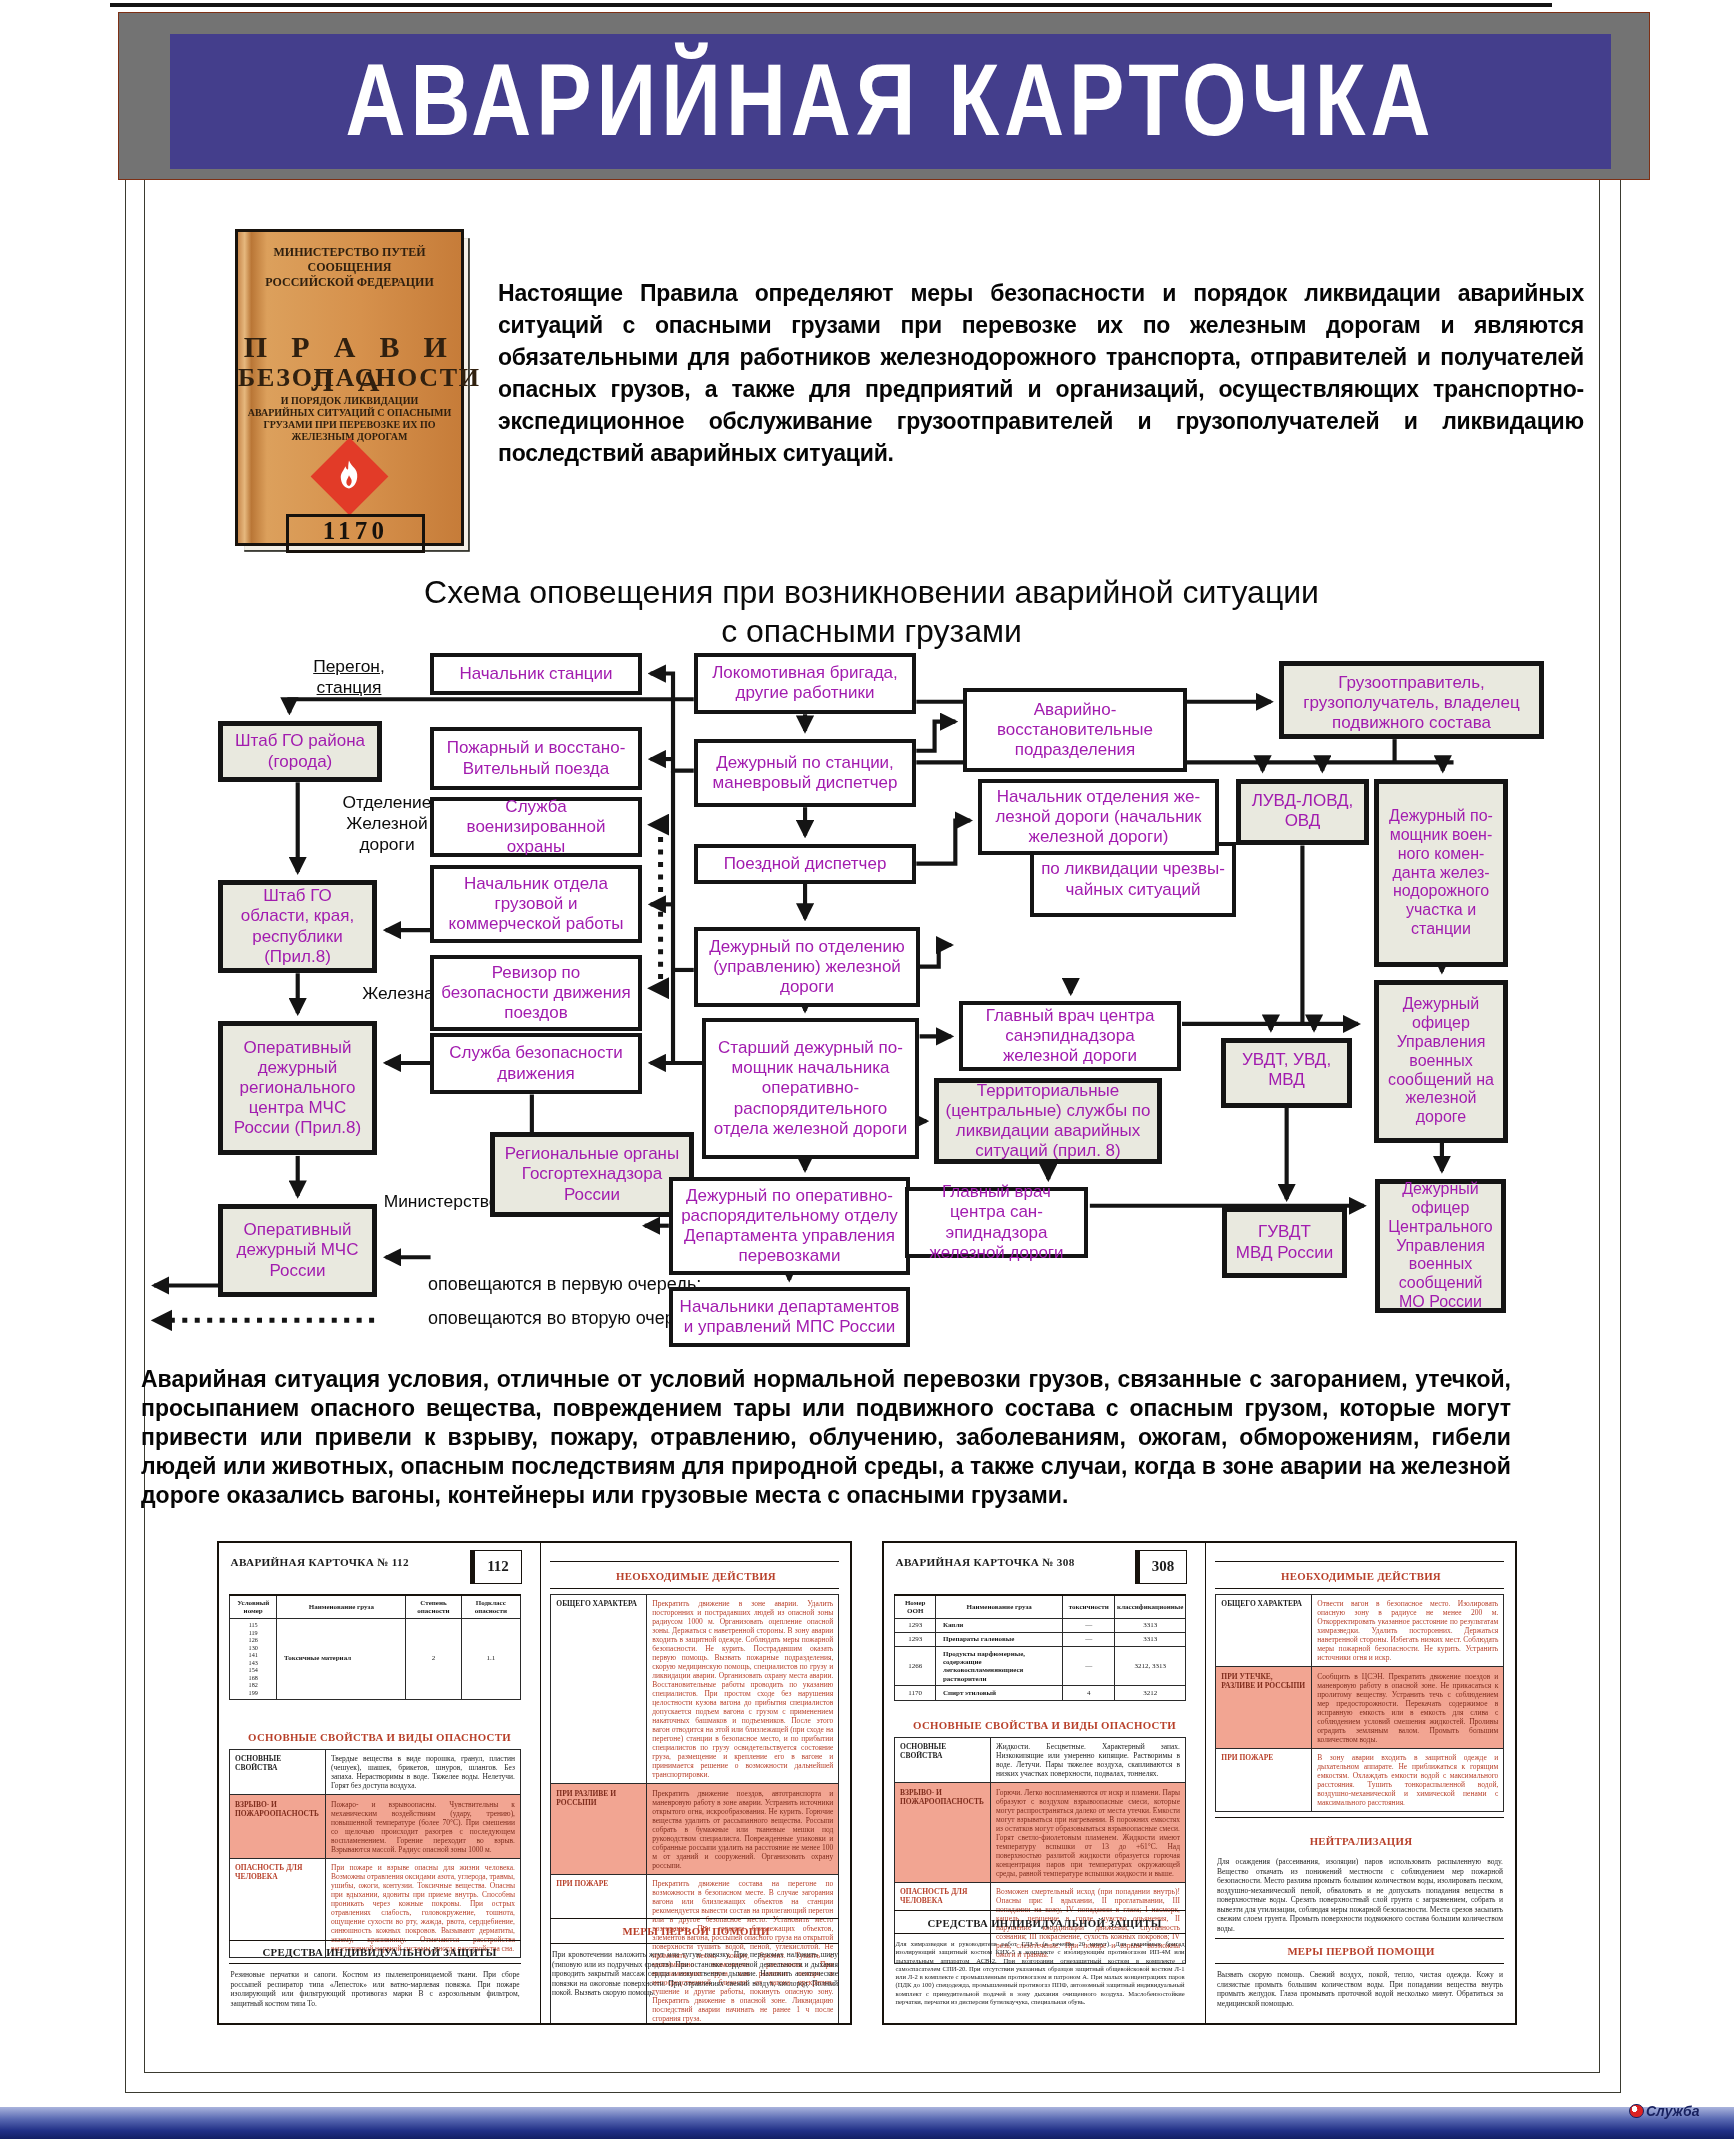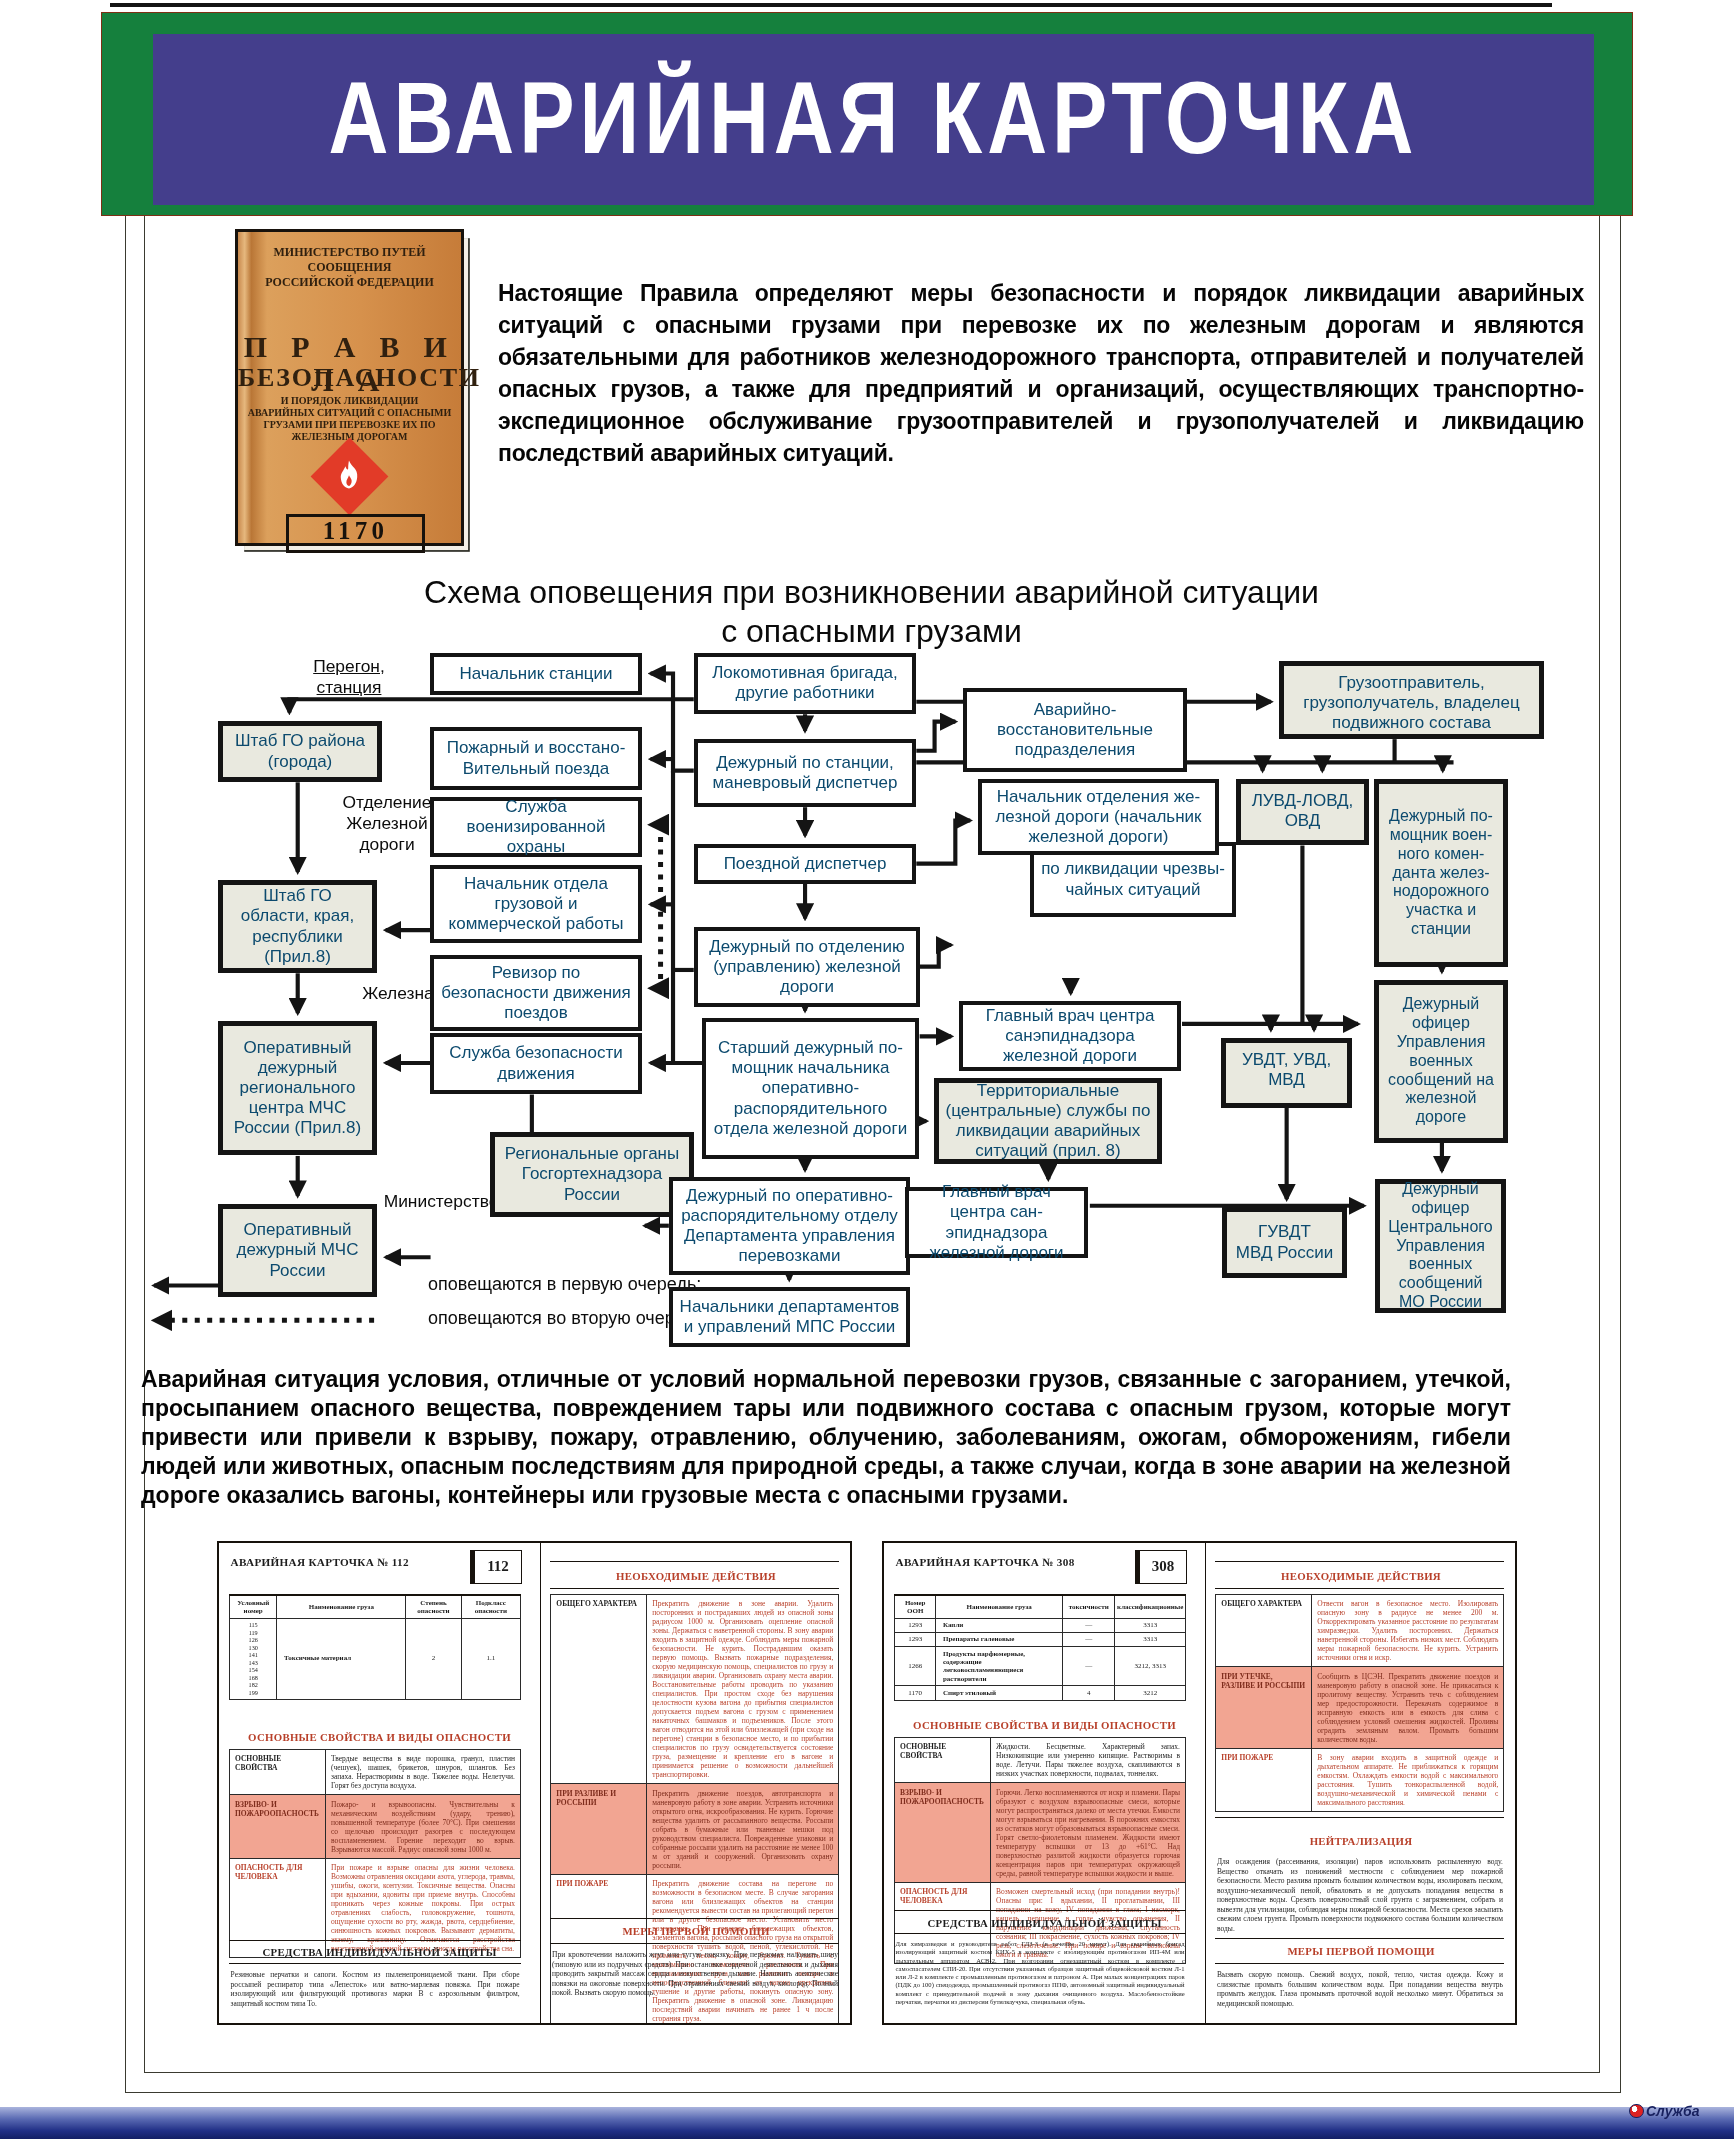--- a/index.html
+++ b/index.html
@@ -6,21 +6,21 @@
   body{
     width:1734px;height:2140px;position:relative;background:#ffffff;
     font-family:"Liberation Sans",sans-serif;color:#111;overflow:hidden;
   }
   .abs{position:absolute;box-sizing:border-box;}
 
   
   .top-line{left:110px;top:3.3px;width:1442px;height:4.2px;background:#141414;}
 
   
-  .header{left:101px;top:11.6px;width:1532px;height:204px;background:#15803d;border:1.7px solid #7d2f14;z-index:6;}
+  .header{left:118px;top:11.6px;width:1532px;height:168px;background:#737373;border:1.7px solid #7d2f14;z-index:6;}
   .header-inner{position:absolute;left:51px;top:21.6px;right:38px;bottom:10px;background:#443e8c;
     display:flex;align-items:center;justify-content:center;}
   .header-title{color:#fff;font-weight:bold;font-size:83px;letter-spacing:5px;
     display:inline-block;transform:scaleY(1.22);white-space:nowrap;}
 
   
   .frame-outer{left:125px;top:73px;width:1496px;height:2020px;border:1.7px solid #3a3a30;z-index:1;}
   .frame-inner{left:144px;top:73px;width:1456px;height:2000px;border:1.7px solid #3a3a30;z-index:1;}
 
   
@@ -40,21 +40,21 @@
   
   .intro{left:498px;top:277px;width:1086px;font-weight:bold;font-size:23px;line-height:32px;
     text-align:justify;color:#050505;letter-spacing:-0.2px;}
 
   
   .schema-title{left:249px;top:573px;width:1245px;text-align:center;font-size:32px;line-height:39px;color:#0a0a0a;}
 
   
   .fc{left:125px;top:646px;width:1478px;height:716px;z-index:2;}
   .nb{position:absolute;border:4.2px solid #141414;background:#fff;display:flex;align-items:center;justify-content:center;
-    text-align:center;font-size:17px;line-height:1.18;padding:2.5px 5.8px;box-sizing:border-box;color:#0c4a6e;z-index:3;}
+    text-align:center;font-size:17px;line-height:1.18;padding:2.5px 5.8px;box-sizing:border-box;color:#a21caf;z-index:3;}
   .nb.g{background:#e9e9df;border-width:5px;}
   .nb.ta{align-items:flex-start;padding-top:6.6px;}
   .nb.z1{z-index:1;}
   .fc-label{position:absolute;font-size:17.4px;line-height:21px;text-align:center;color:#0c0c0c;white-space:pre-line;z-index:2;}
   .fc-label.u{text-decoration:underline;}
   .fc svg{position:absolute;left:0;top:0;z-index:2;}
   .legend-text{position:absolute;font-size:18px;color:#0c0c0c;z-index:2;}
 
   
   .definition{left:141px;top:1365px;width:1370px;font-weight:bold;font-size:23px;line-height:29px;

